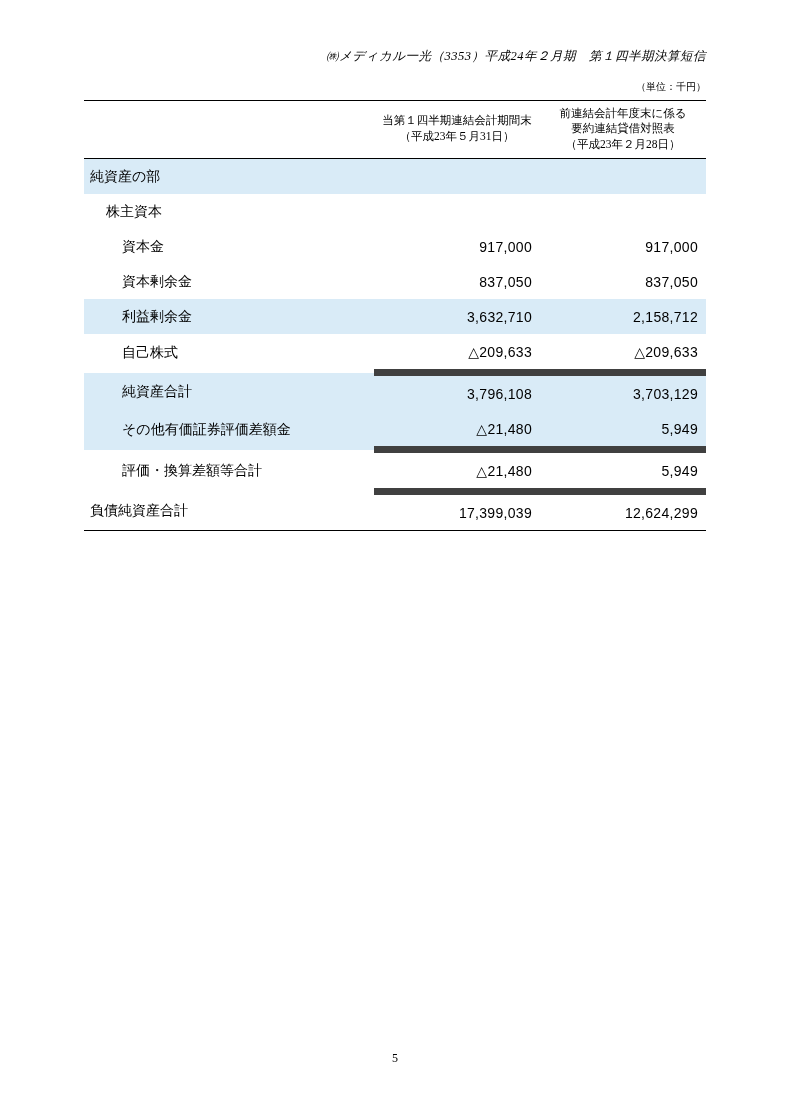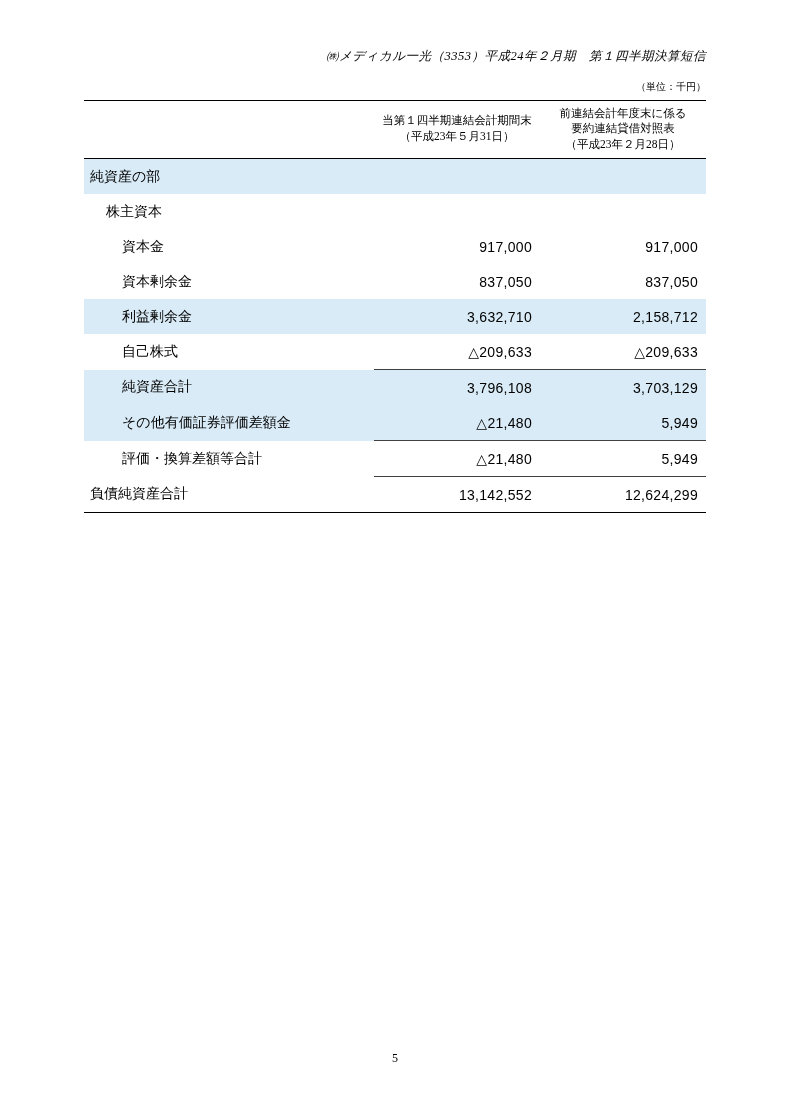--- a/index.html
+++ b/index.html
@@ -76,21 +76,21 @@
   .ind0 { padding-left: 6px !important; }
   .ind1 { padding-left: 22px !important; margin-top: 8px; }
   .ind2 { padding-left: 38px !important; }
   .val {
     text-align: right;
     padding-right: 8px !important;
     white-space: nowrap;
     font-family: Liberation Sans, sans-serif;
     letter-spacing: 0.3px;
   }
-  .top-rule { border-top: 1px solid #404040; }
+  .top-rule { border-top: 7px solid #404040; }
   .bottom-rule { border-bottom: 1.2px solid #000; }
   .page-number {
     position: absolute;
     bottom: 52px;
     left: 0;
     width: 790px;
     text-align: center;
     font-size: 12px;
   }
 </style>
@@ -159,20 +159,20 @@
           <td class="val shaded">△21,480</td>
           <td class="val shaded">5,949</td>
         </tr>
         <tr class="row">
           <td class="lbl ind2">評価・換算差額等合計</td>
           <td class="val top-rule">△21,480</td>
           <td class="val top-rule">5,949</td>
         </tr>
         <tr class="row">
           <td class="lbl ind0 bottom-rule">負債純資産合計</td>
-          <td class="val top-rule bottom-rule">13,142,552</td>
+          <td class="val top-rule bottom-rule">17,399,039</td>
           <td class="val top-rule bottom-rule">12,624,299</td>
         </tr>
       </tbody>
   </table>
 
   <div class="page-number">5</div>
 </div>
 
 </body></html>

